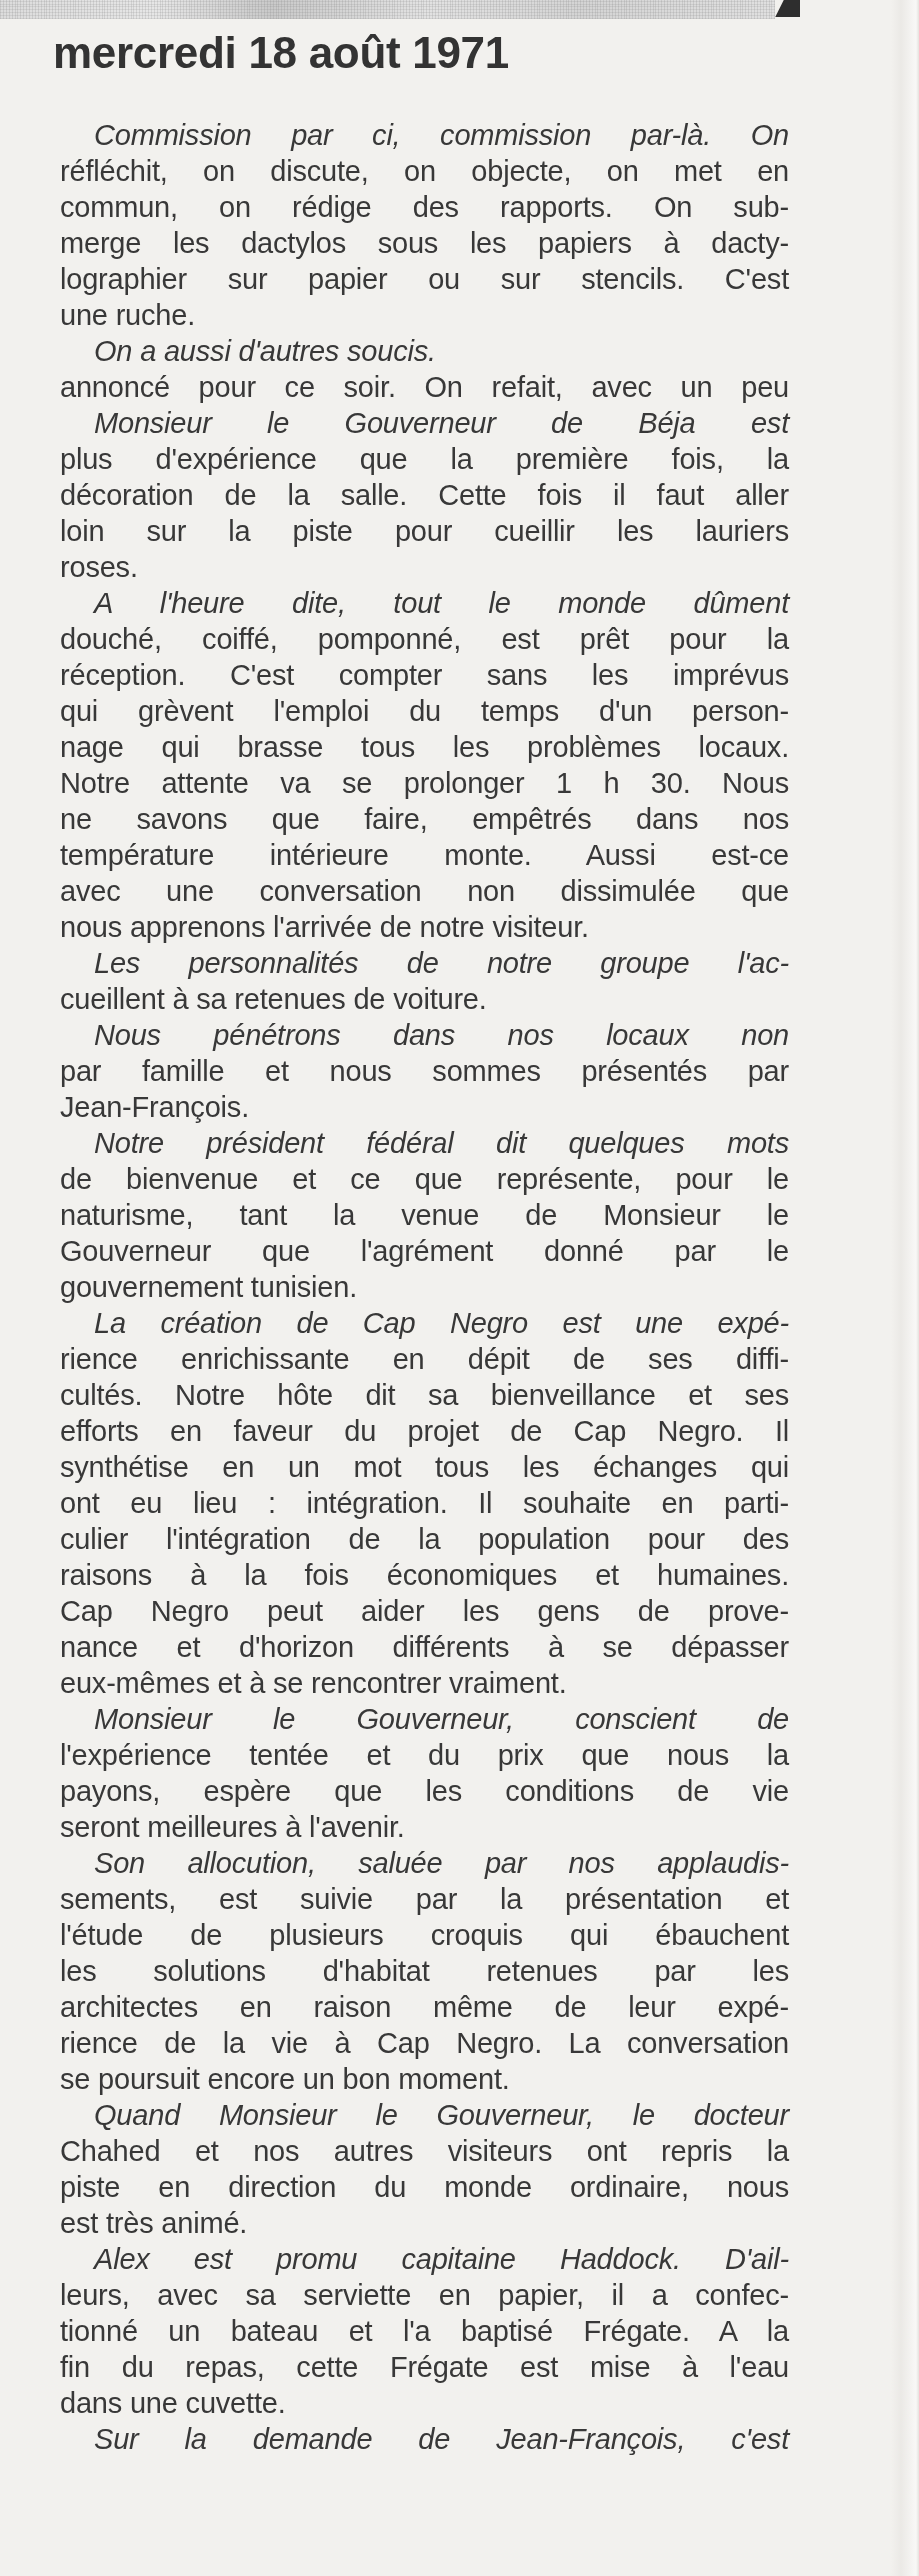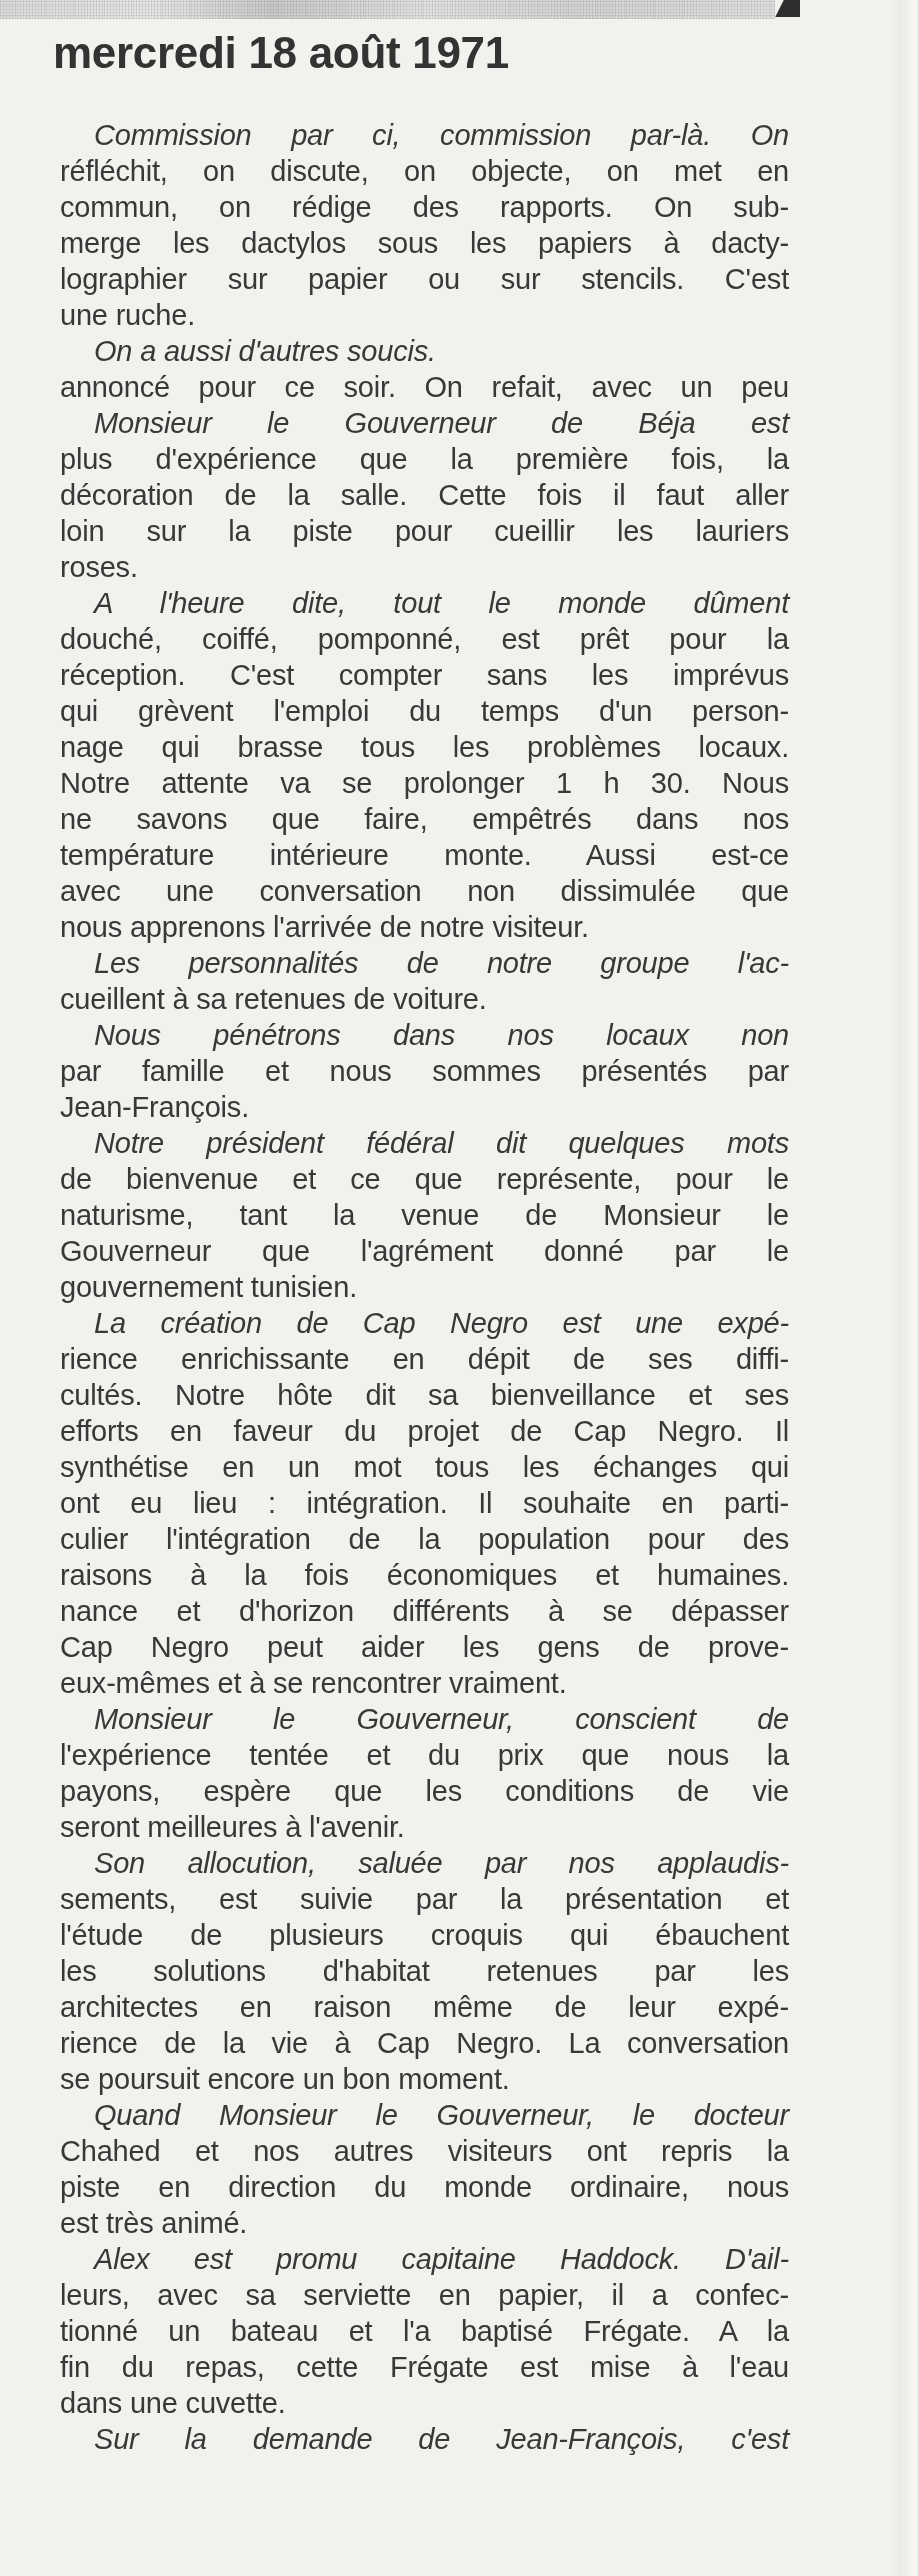--- a/index.html
+++ b/index.html
@@ -119,22 +119,22 @@
     </div>
     <div>
       <span class="line first">La création de Cap Negro est une expé-</span>
       <span class="line">rience enrichissante en dépit de ses diffi-</span>
       <span class="line">cultés. Notre hôte dit sa bienveillance et ses</span>
       <span class="line">efforts en faveur du projet de Cap Negro. Il</span>
       <span class="line">synthétise en un mot tous les échanges qui</span>
       <span class="line">ont eu lieu : intégration. Il souhaite en parti-</span>
       <span class="line">culier l'intégration de la population pour des</span>
       <span class="line">raisons à la fois économiques et humaines.</span>
+      <span class="line">Cap Negro peut aider les gens de prove-</span>
       <span class="line">nance et d'horizon différents à se dépasser</span>
-      <span class="line">Cap Negro peut aider les gens de prove-</span>
       <span class="line last">eux-mêmes et à se rencontrer vraiment.</span>
     </div>
     <div>
       <span class="line first">Monsieur le Gouverneur, conscient de</span>
       <span class="line">l'expérience tentée et du prix que nous la</span>
       <span class="line">payons, espère que les conditions de vie</span>
       <span class="line last">seront meilleures à l'avenir.</span>
     </div>
     <div>
       <span class="line first">Son allocution, saluée par nos applaudis-</span>

